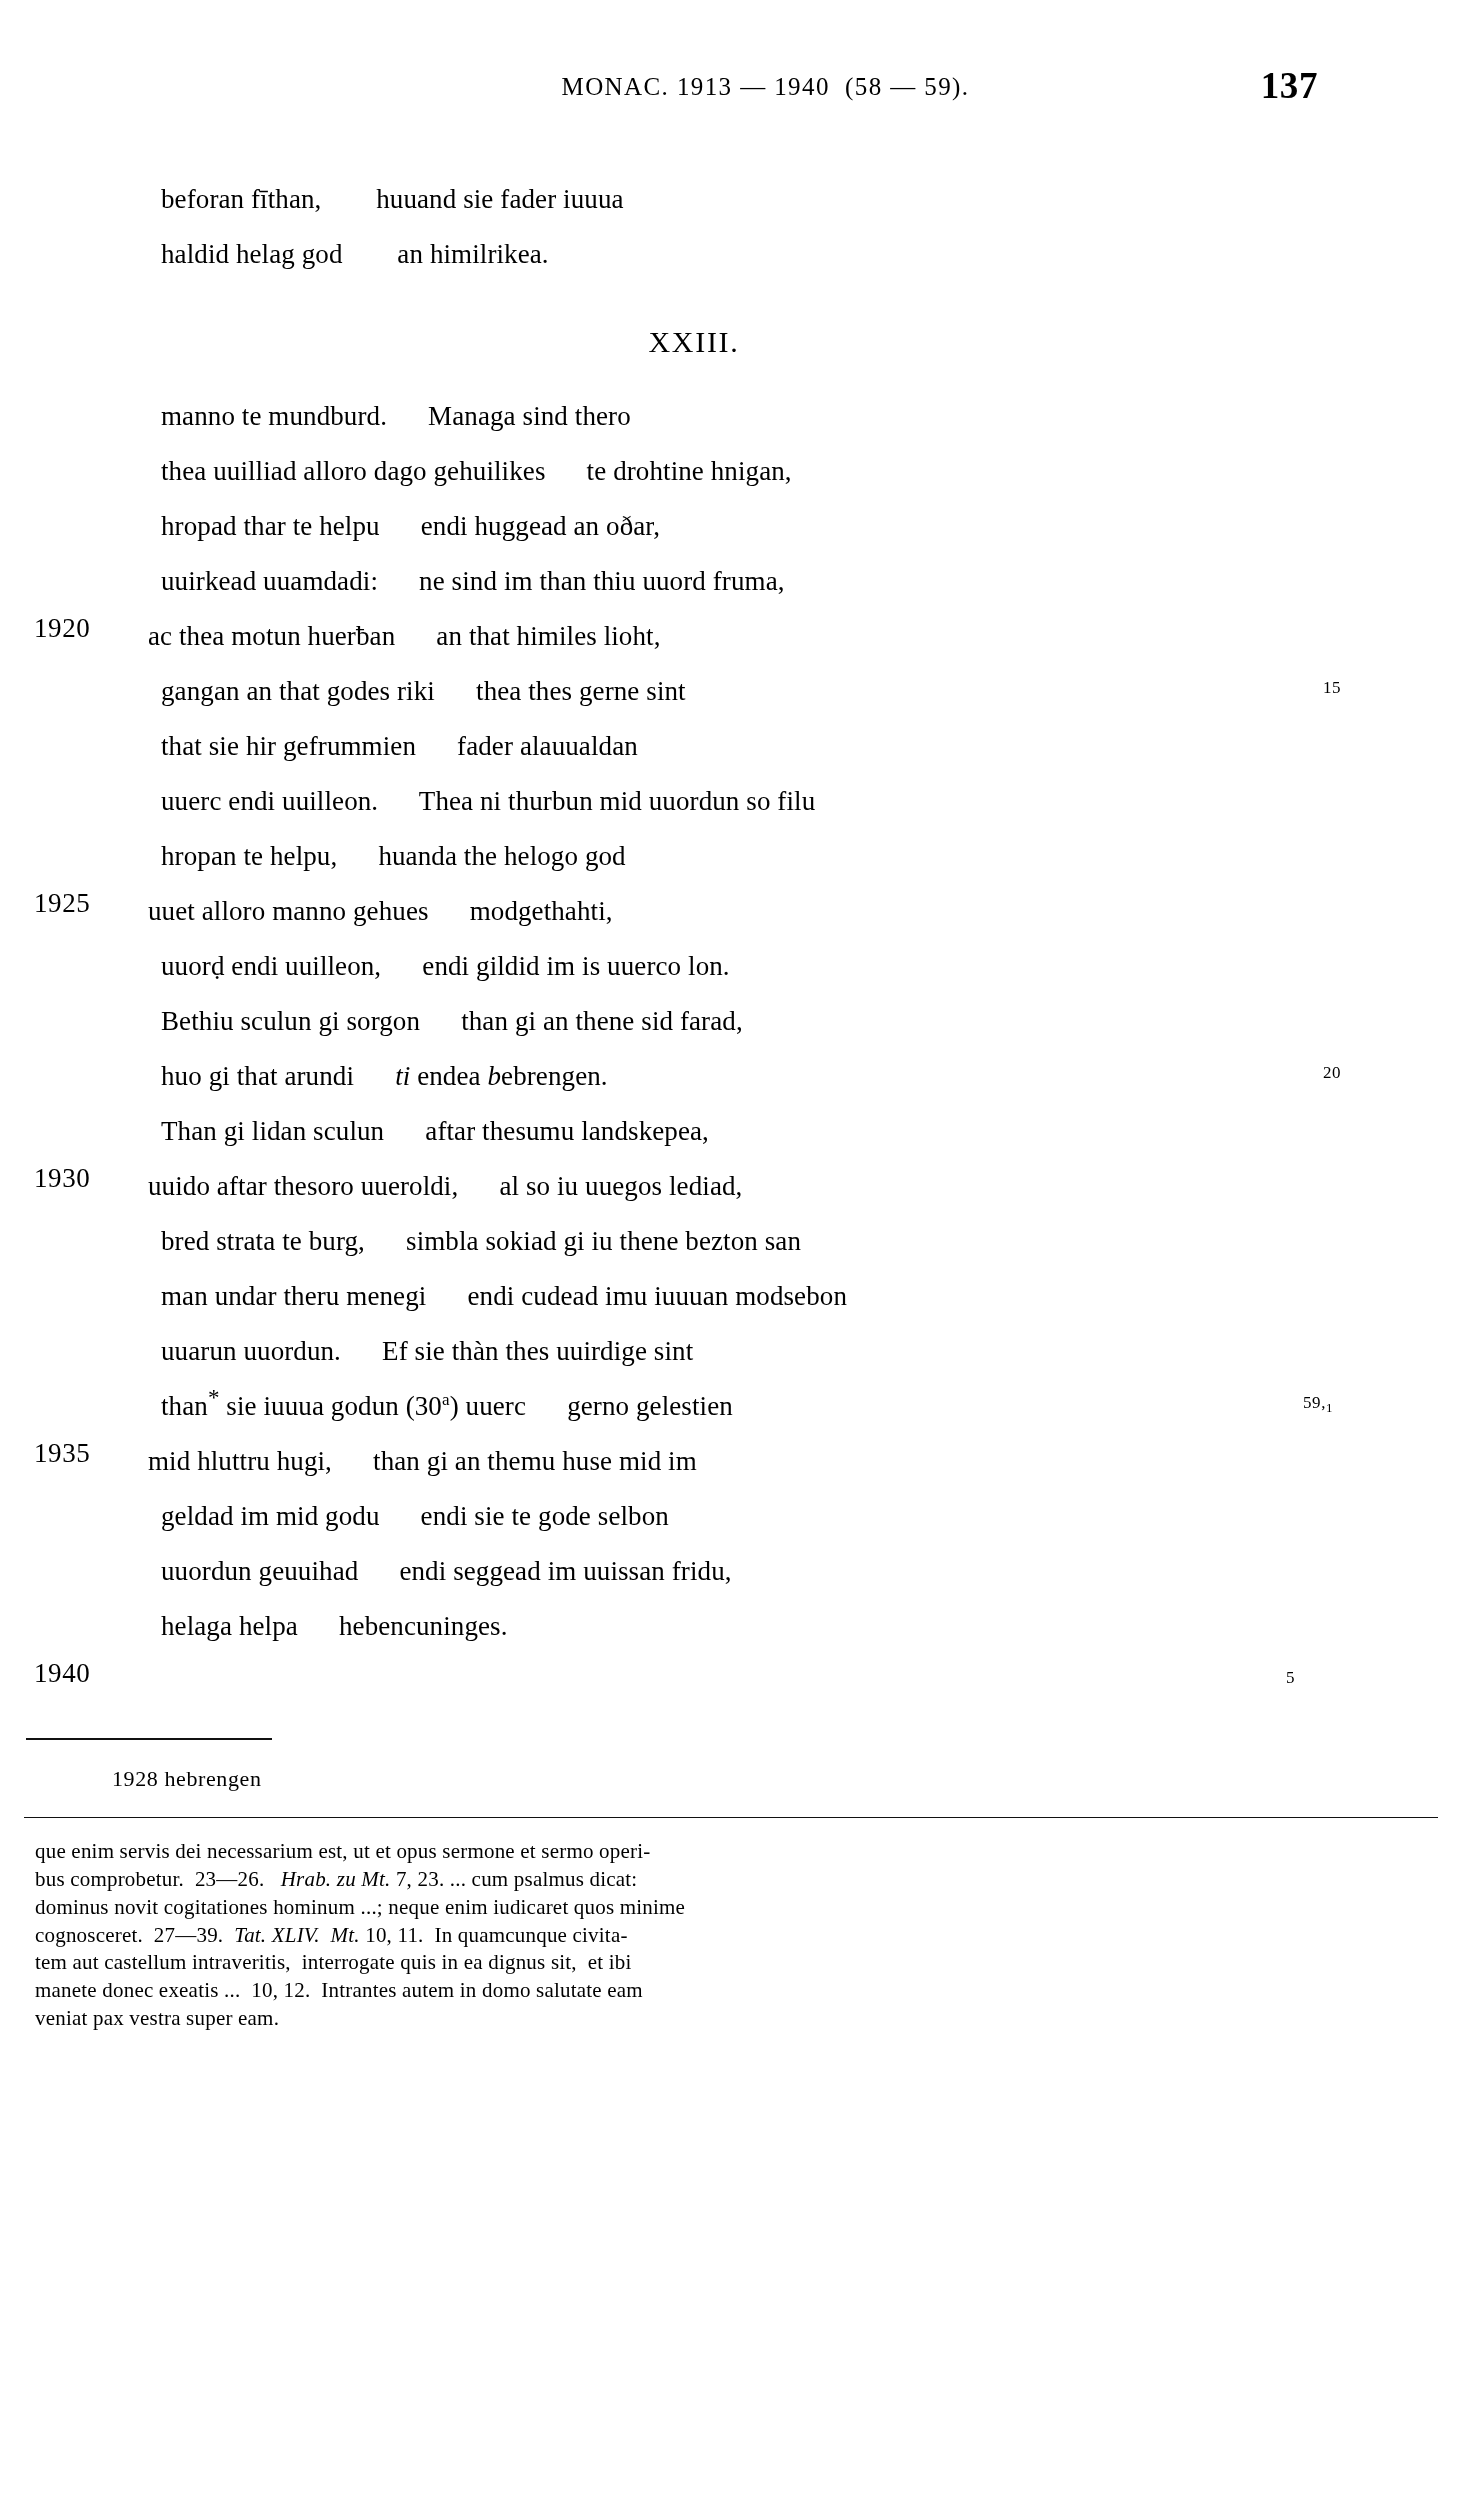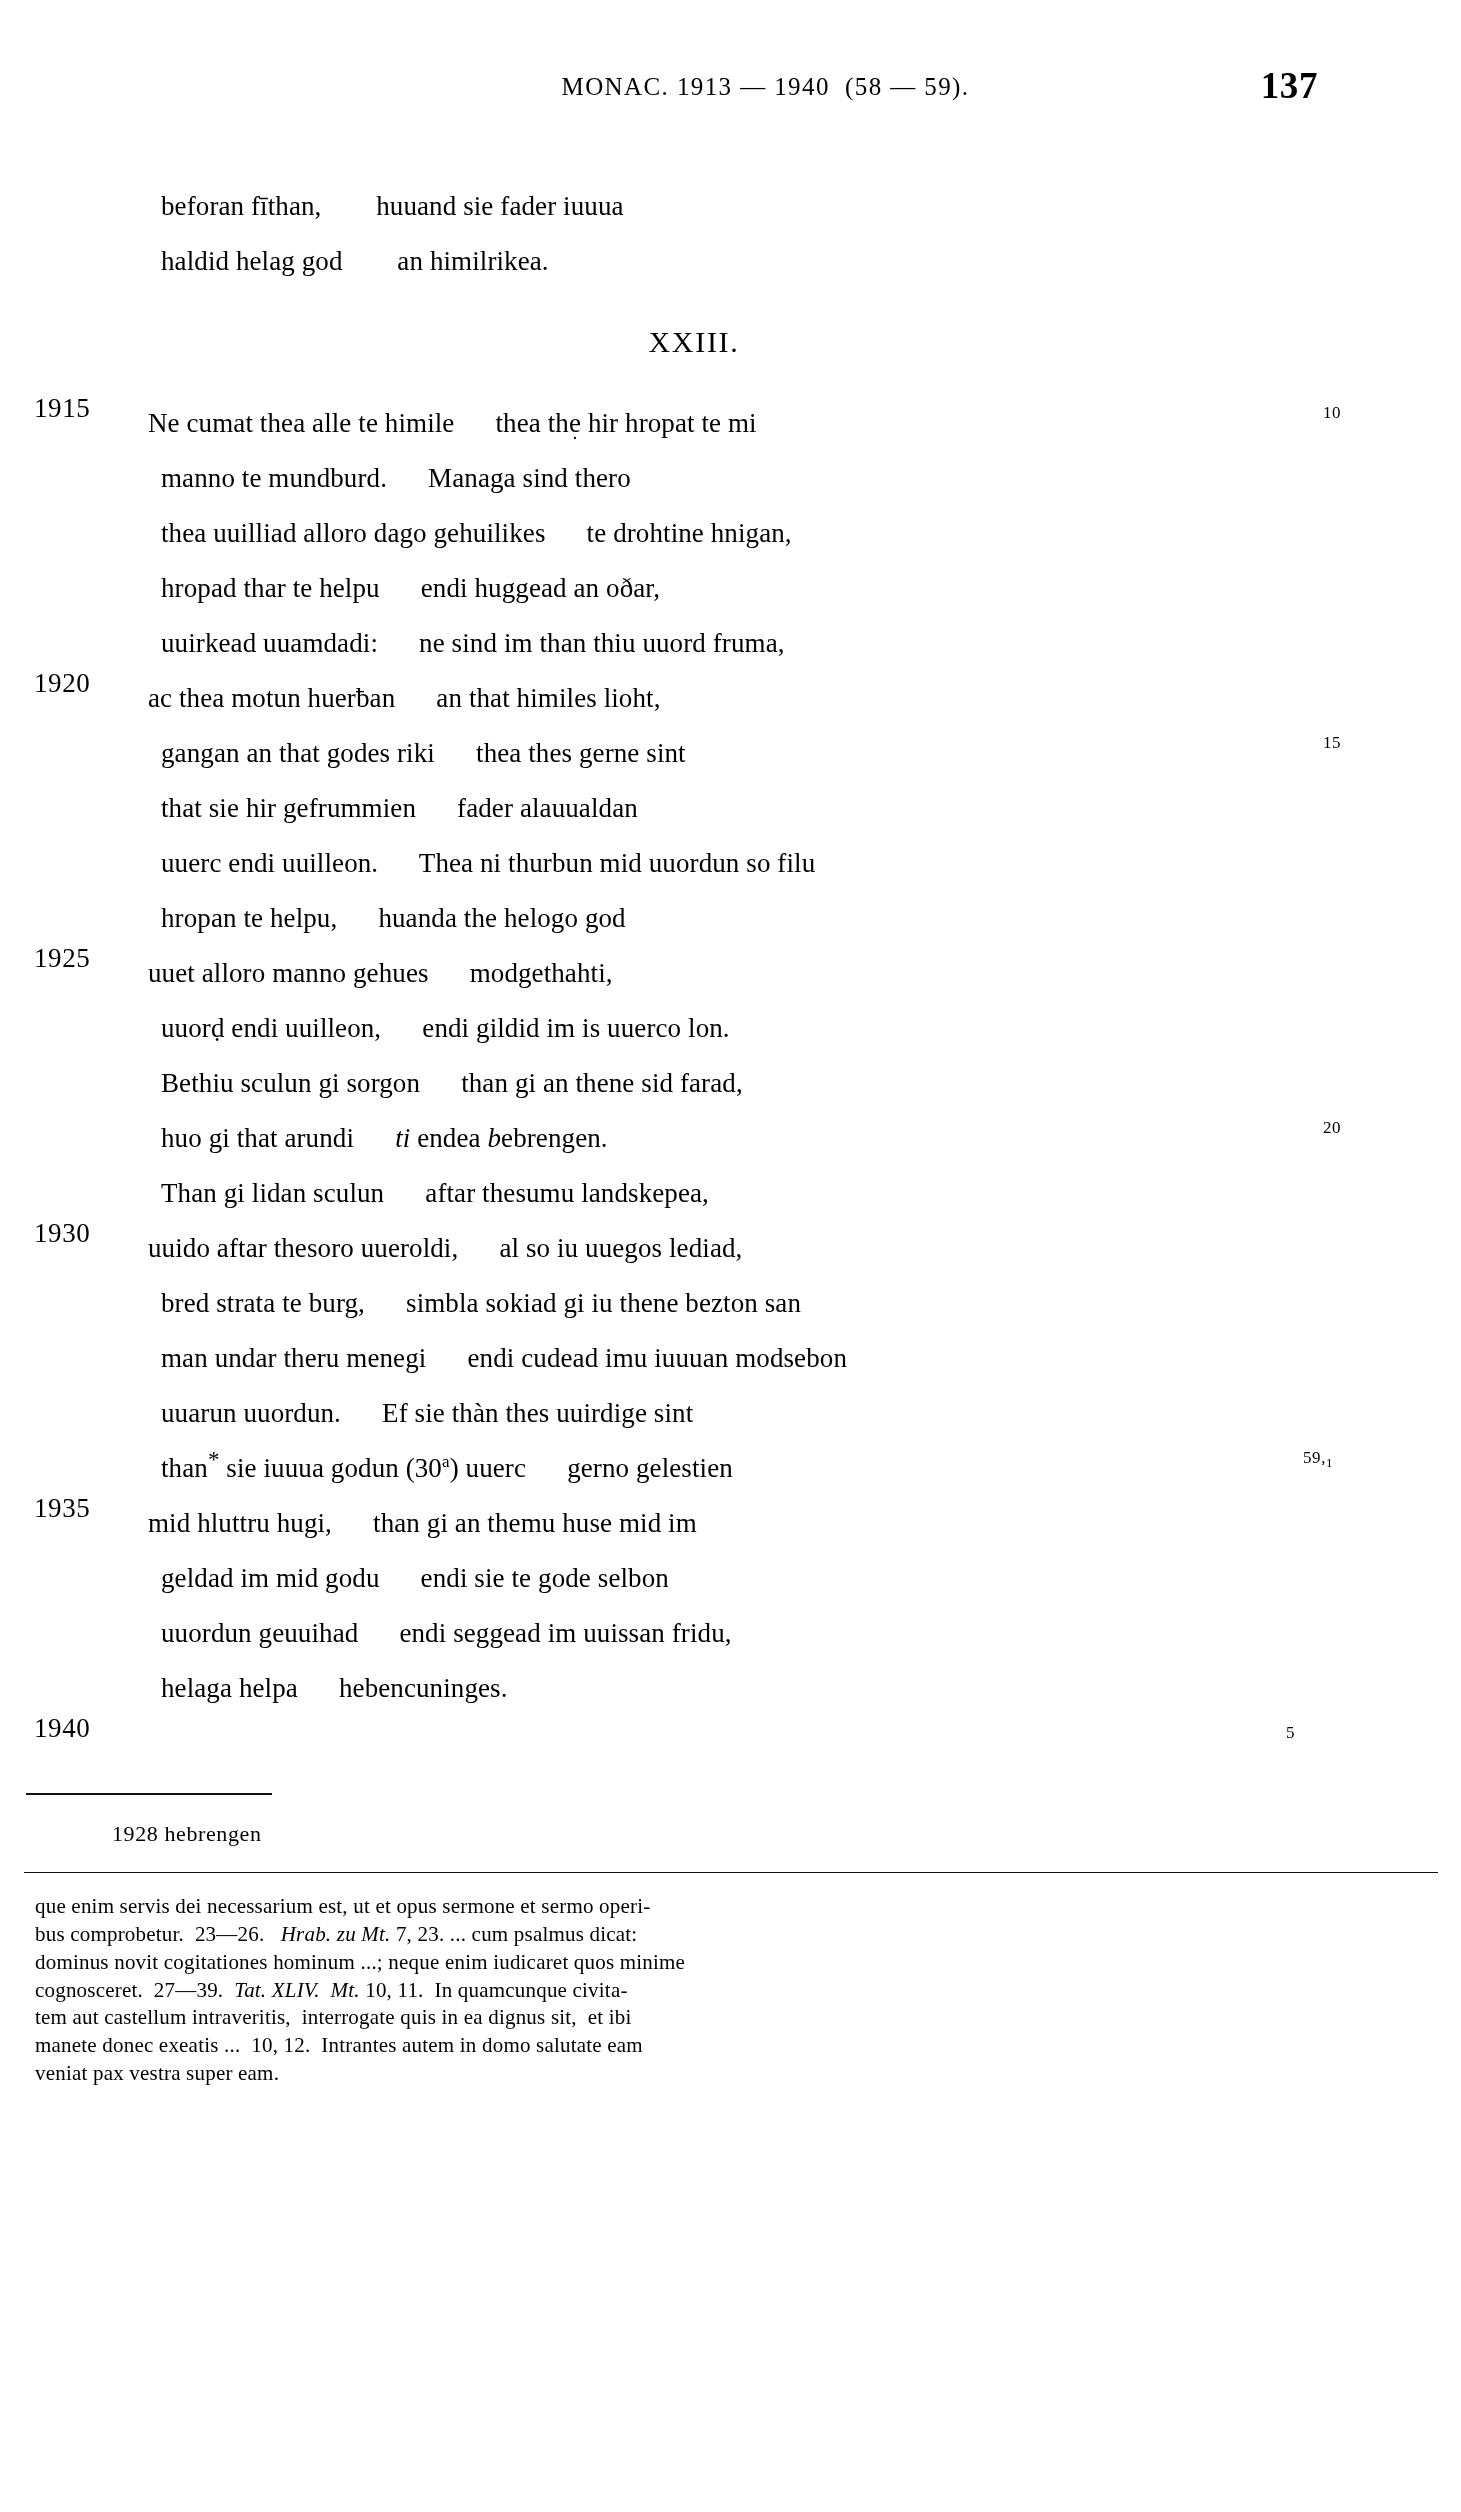--- a/index.html
+++ b/index.html
@@ -66,21 +66,21 @@
     left: 34px;
     top: 0;
     width: 103px;
     text-align: left;
     font-size: 27px;
     letter-spacing: 0.6px;
   }
   .vtext {
     position: absolute;
     left: 148px;
-    top: 15px;
+    top: 8px;
     white-space: pre;
   }
   .vtext.indent {
     left: 161px;
   }
   .vmarg {
     position: absolute;
     top: 10.3px;
     font-size: 17px;
     letter-spacing: 0.6px;
@@ -177,25 +177,20 @@
     <div class="vline">
       <span class="vnum"></span>
       <span class="vtext indent">haldid helag god        an himilrikea.</span>
     </div>
   </div>
 
   <div class="section-head">XXIII.</div>
 
   <div class="verse-block">
 
-    <div class="vline">
-      <span class="vnum">1915</span>
-      <span class="vtext">Ne cumat thea alle te himile      thea th<span class="dotbelow">e</span> hir hropat te mi</span>
-      <span class="vmarg m-right">10</span>
-    </div>
 
     <div class="vline">
       <span class="vnum"></span>
       <span class="vtext indent">manno te mundburd.      Managa sind thero</span>
       <span class="vmarg m-right"></span>
     </div>
 
     <div class="vline">
       <span class="vnum"></span>
       <span class="vtext indent">thea uuilliad alloro dago gehuilikes      te drohtine hnigan,</span>

